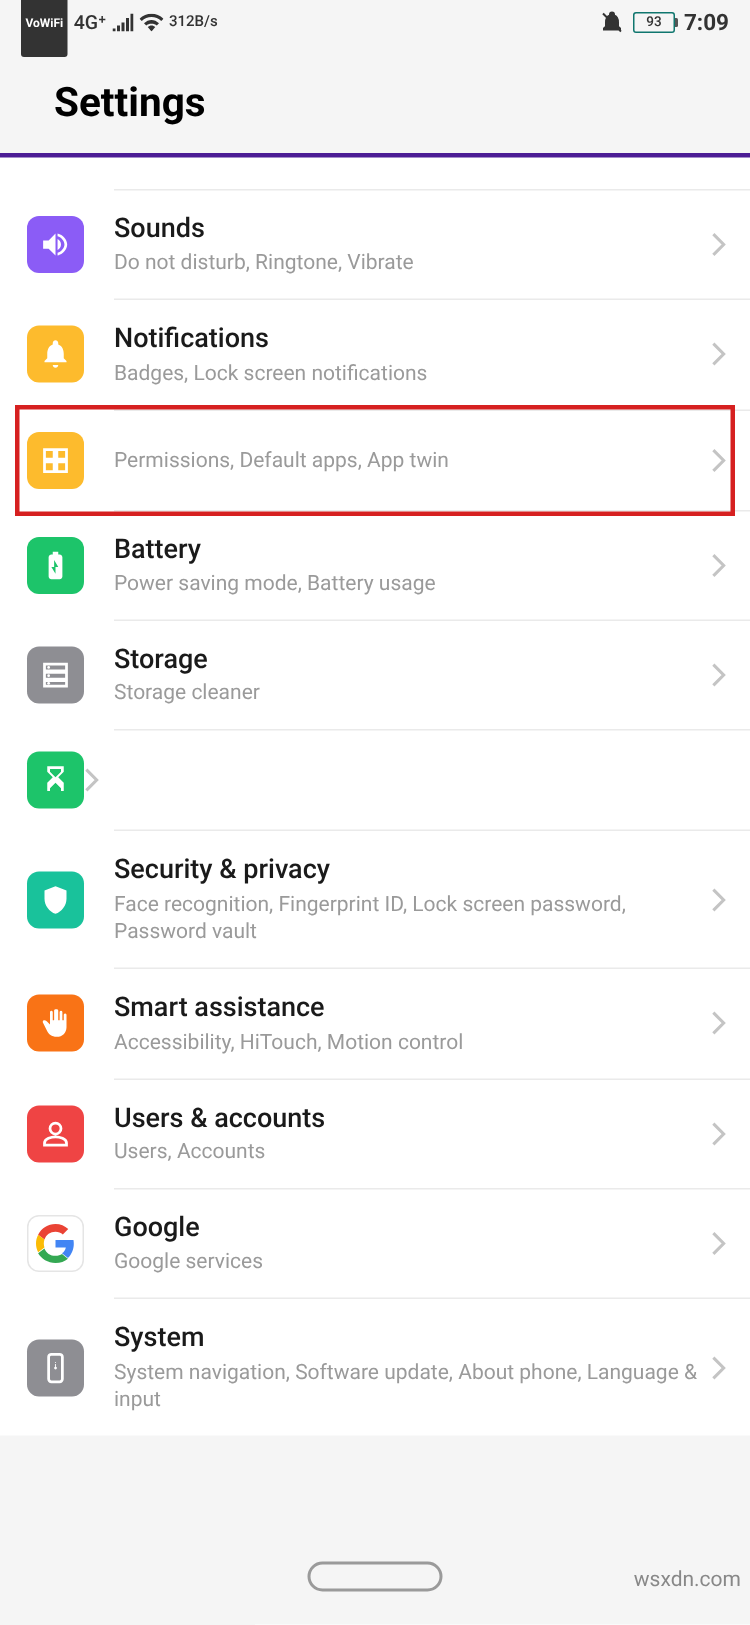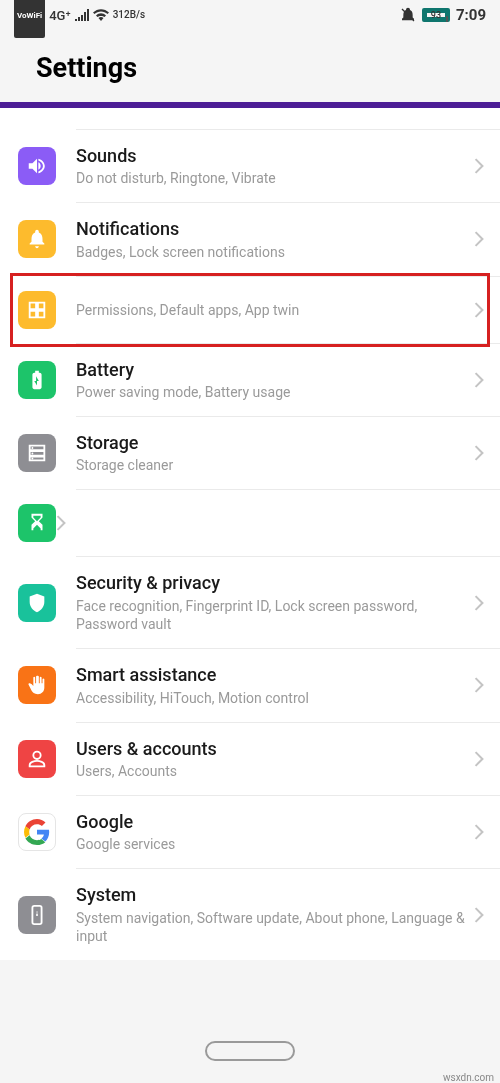--- a/index.html
+++ b/index.html
@@ -28,21 +28,21 @@
       background: #333; color: #fff; font-size: 8px; font-weight: 700;
       padding: 18px 3px; border-radius: 2px;
     }
     .header {
       padding: 22px 36px 14px;
     }
     .header h1 { font-size: 27px; font-weight: 700; color: #000; }
     .list {
       background: #fff;
       margin-top: 4px;
-      border-top: 6px solid #4c1d95;
+      border-top: 3px solid #4c1d95;
     }
     .row {
       display: flex;
       align-items: center;
       padding: 14px 16px 14px 18px;
       position: relative;
     }
     .row:first-child { padding-top: 18px; }
     .divider-wrap { margin-left: 76px; border-bottom: 1px solid #eaeaea; }
     .icon-tile {
@@ -78,37 +78,37 @@
       bottom: 22px;
       left: 50%;
       transform: translateX(-50%);
       width: 90px; height: 20px;
       border: 2px solid #9a9a9a;
       border-radius: 12px;
       background: transparent;
     }
     .watermark {
       position: absolute;
-      bottom: 0; right: 6px;
-      font-size: 10px; color: #888;
+      bottom: 22px; right: 6px;
+      font-size: 14px; color: #888;
     }
     
     .bg-purple { background: #8b5cf6; }
     .bg-yellow { background: #fdbb2d; }
     .bg-green  { background: #1dc46a; }
     .bg-gray   { background: #8e8e93; }
     .bg-teal   { background: #19c29b; }
     .bg-orange { background: #f97316; }
     .bg-red    { background: #ef4444; }
     svg.tile-icon { width: 22px; height: 22px; fill: #fff; }
     .google-tile {
       background: #fff; border: 1px solid #e5e5e5;
     }
     .battery-outline {
-      width: 28px; height: 14px; border: 5px solid #0f766e; border-radius: 2px;
+      width: 28px; height: 14px; border: 1px solid #0f766e; border-radius: 2px;
       display: inline-flex; align-items: center; justify-content: center;
       font-size: 9px; position: relative; padding: 0 1px;
     }
     .battery-outline::after {
       content: ""; position: absolute; right: -3px; top: 3px; width: 2px; height: 6px;
       background: #555; border-radius: 0 1px 1px 0;
     }
   </style>
 </head>
 <body>

